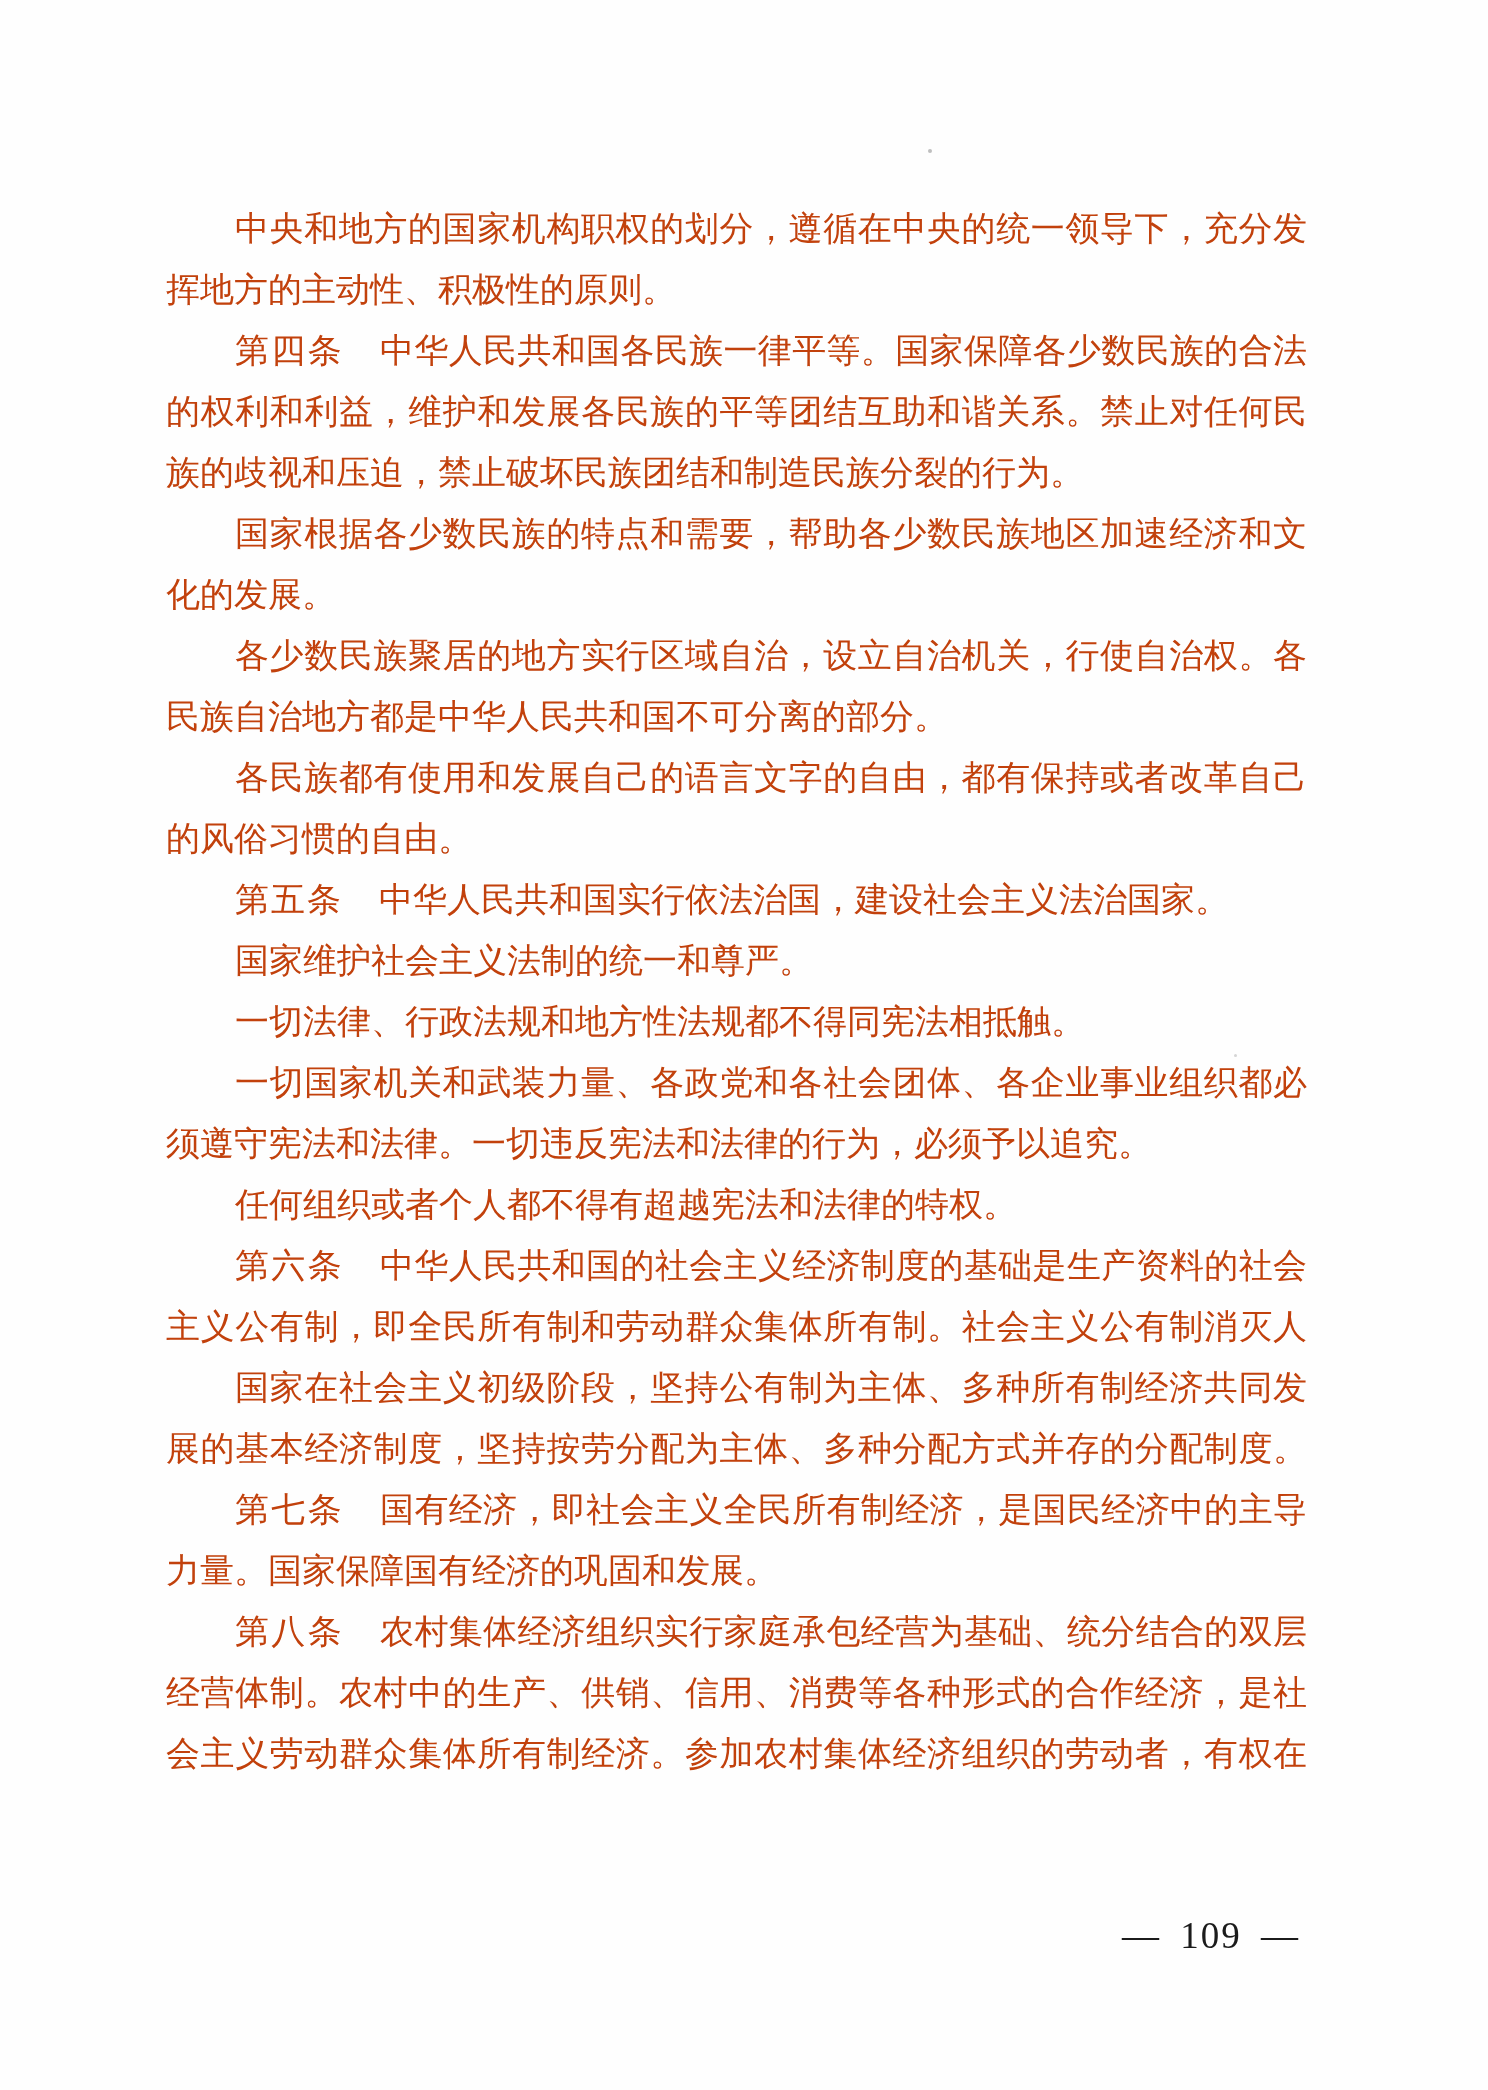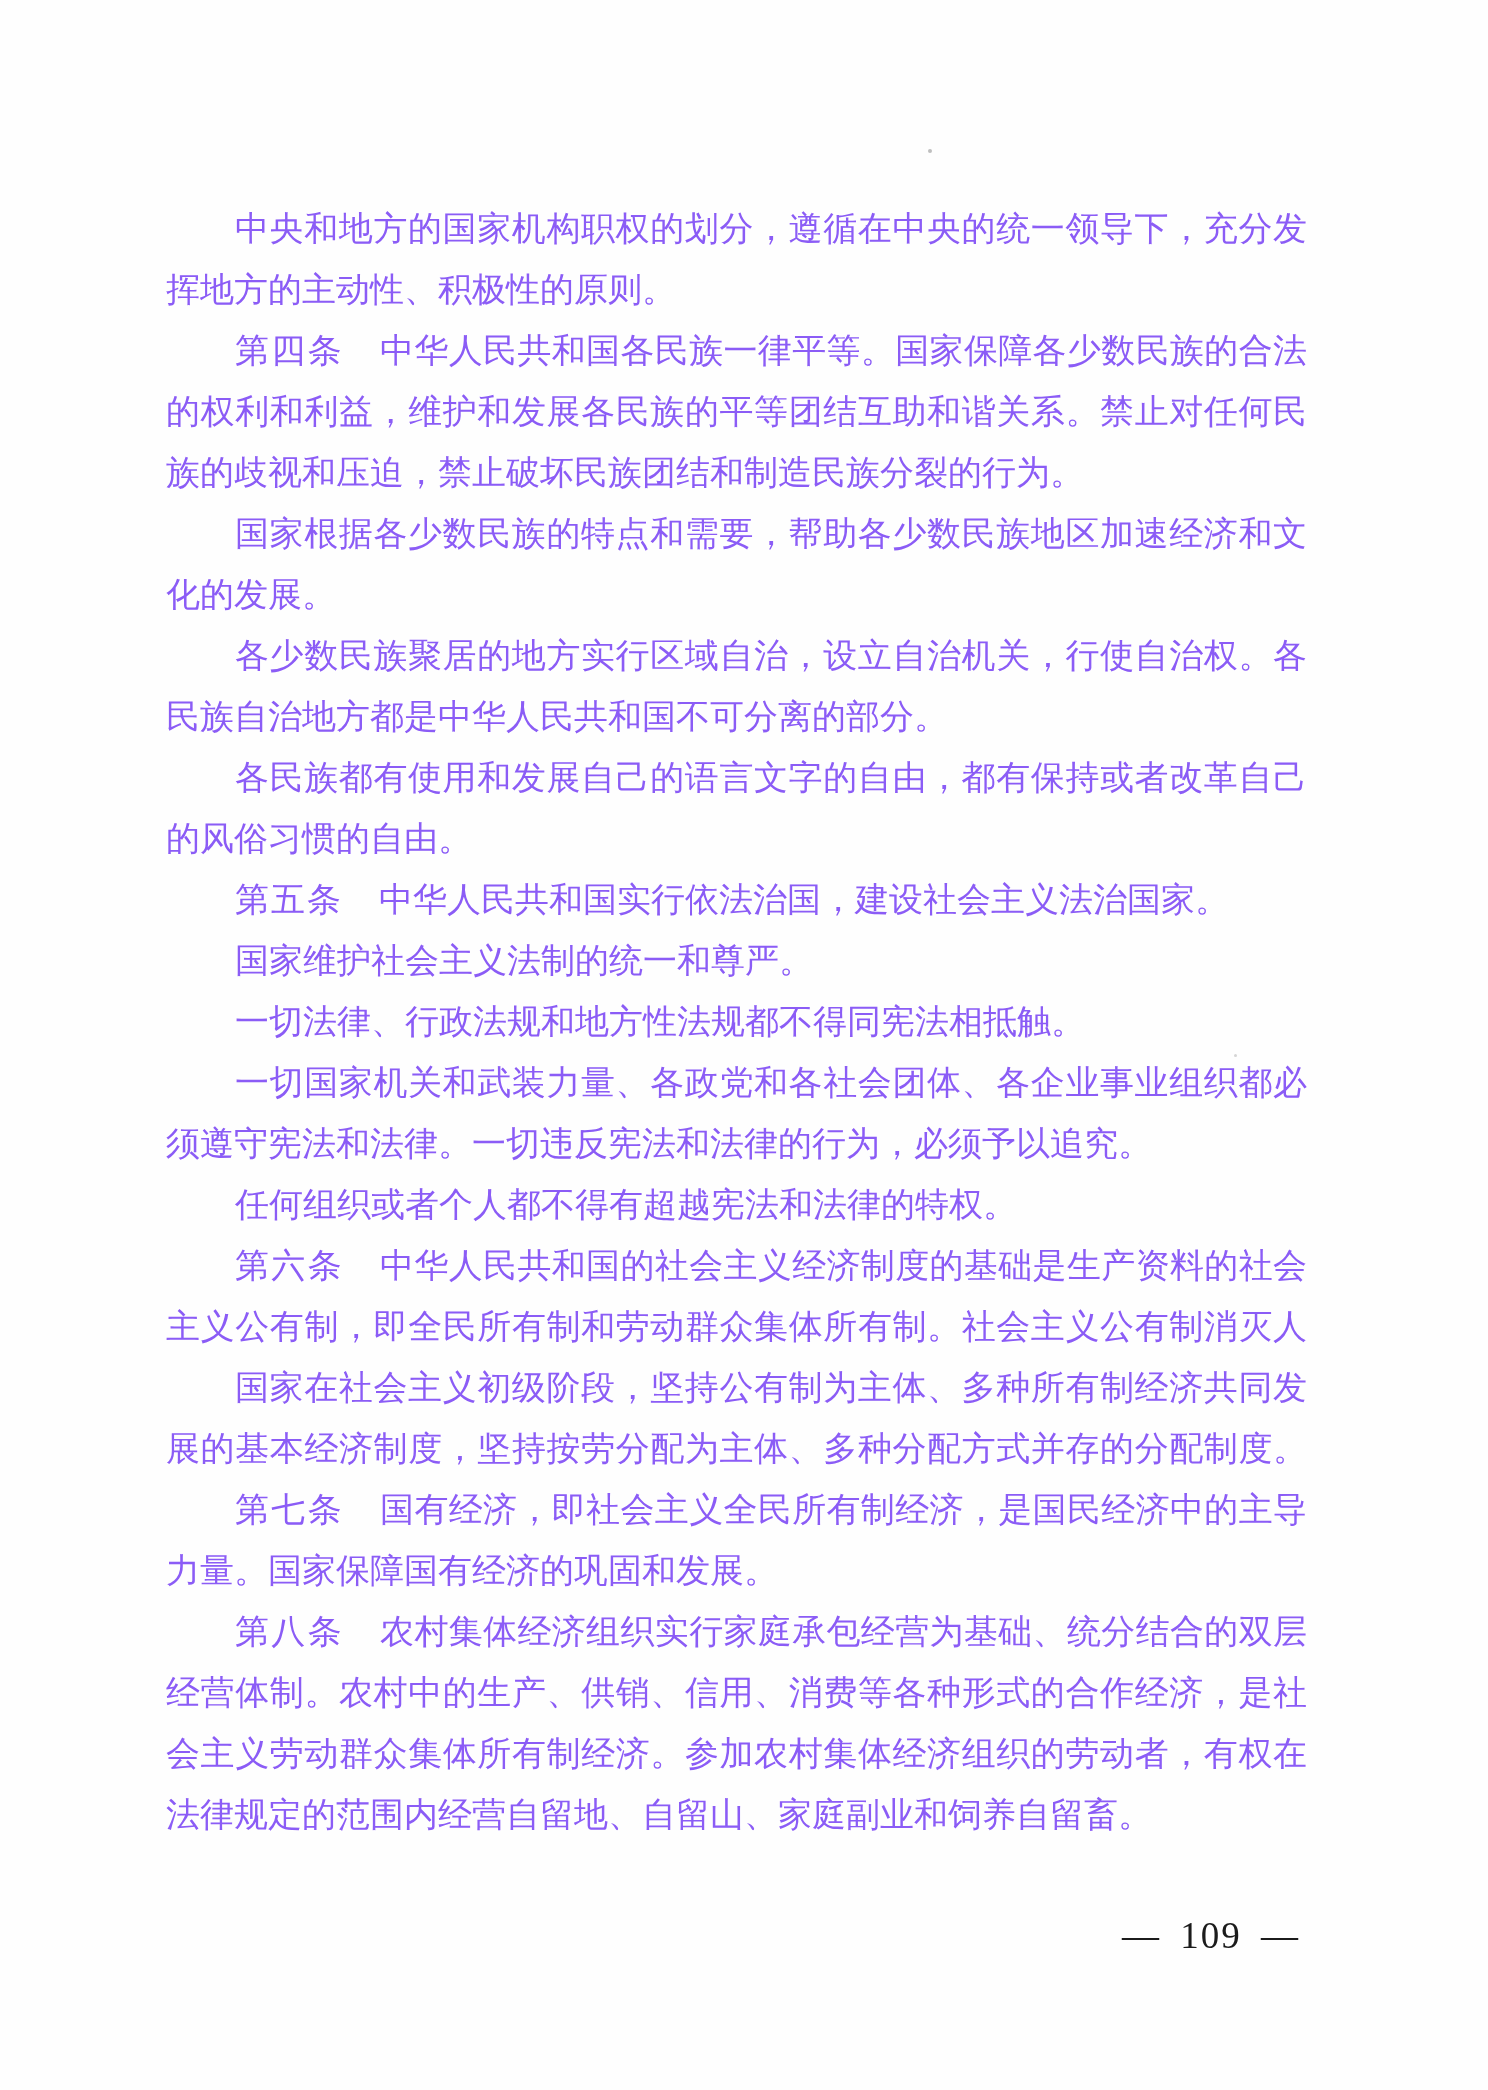--- a/index.html
+++ b/index.html
@@ -22,21 +22,21 @@
     position: absolute;
     left: 166px;
     top: 198px;
     width: 1141px;
   }
   .line {
     height: 61px;
     line-height: 61px;
     font-size: 34px;
     letter-spacing: 0;
-    color: #8b5cf6;
+    color: #c2410c;
     white-space: nowrap;
     text-rendering: optimizeLegibility;
   }
   .line.indent {
     text-indent: 69px;
   }
   .line.fill {
     white-space: normal;
     text-align: justify;
     text-align-last: justify;
@@ -93,17 +93,16 @@
       <div class="line indent"><span>任何组织或者个人都不得有超越宪法和法律的特权。</span></div>
       <div class="line indent fill"><span class="article-num">第六条</span><span>中华人民共和国的社会主义经济制度的基础是生产资料的社会</span></div>
       <div class="line fill"><span>主义公有制，即全民所有制和劳动群众集体所有制。社会主义公有制消灭人</span></div>
       <div class="line indent fill"><span>国家在社会主义初级阶段，坚持公有制为主体、多种所有制经济共同发</span></div>
       <div class="line fill"><span>展的基本经济制度，坚持按劳分配为主体、多种分配方式并存的分配制度。</span></div>
       <div class="line indent fill"><span class="article-num">第七条</span><span>国有经济，即社会主义全民所有制经济，是国民经济中的主导</span></div>
       <div class="line"><span>力量。国家保障国有经济的巩固和发展。</span></div>
       <div class="line indent fill"><span class="article-num">第八条</span><span>农村集体经济组织实行家庭承包经营为基础、统分结合的双层</span></div>
       <div class="line fill"><span>经营体制。农村中的生产、供销、信用、消费等各种形式的合作经济，是社</span></div>
       <div class="line fill"><span>会主义劳动群众集体所有制经济。参加农村集体经济组织的劳动者，有权在</span></div>
-      <div class="line"><span>法律规定的范围内经营自留地、自留山、家庭副业和饲养自留畜。</span></div>
     </div>
 
   <div class="page-number">— 109 —</div>
 </div>
 
 </body></html>

